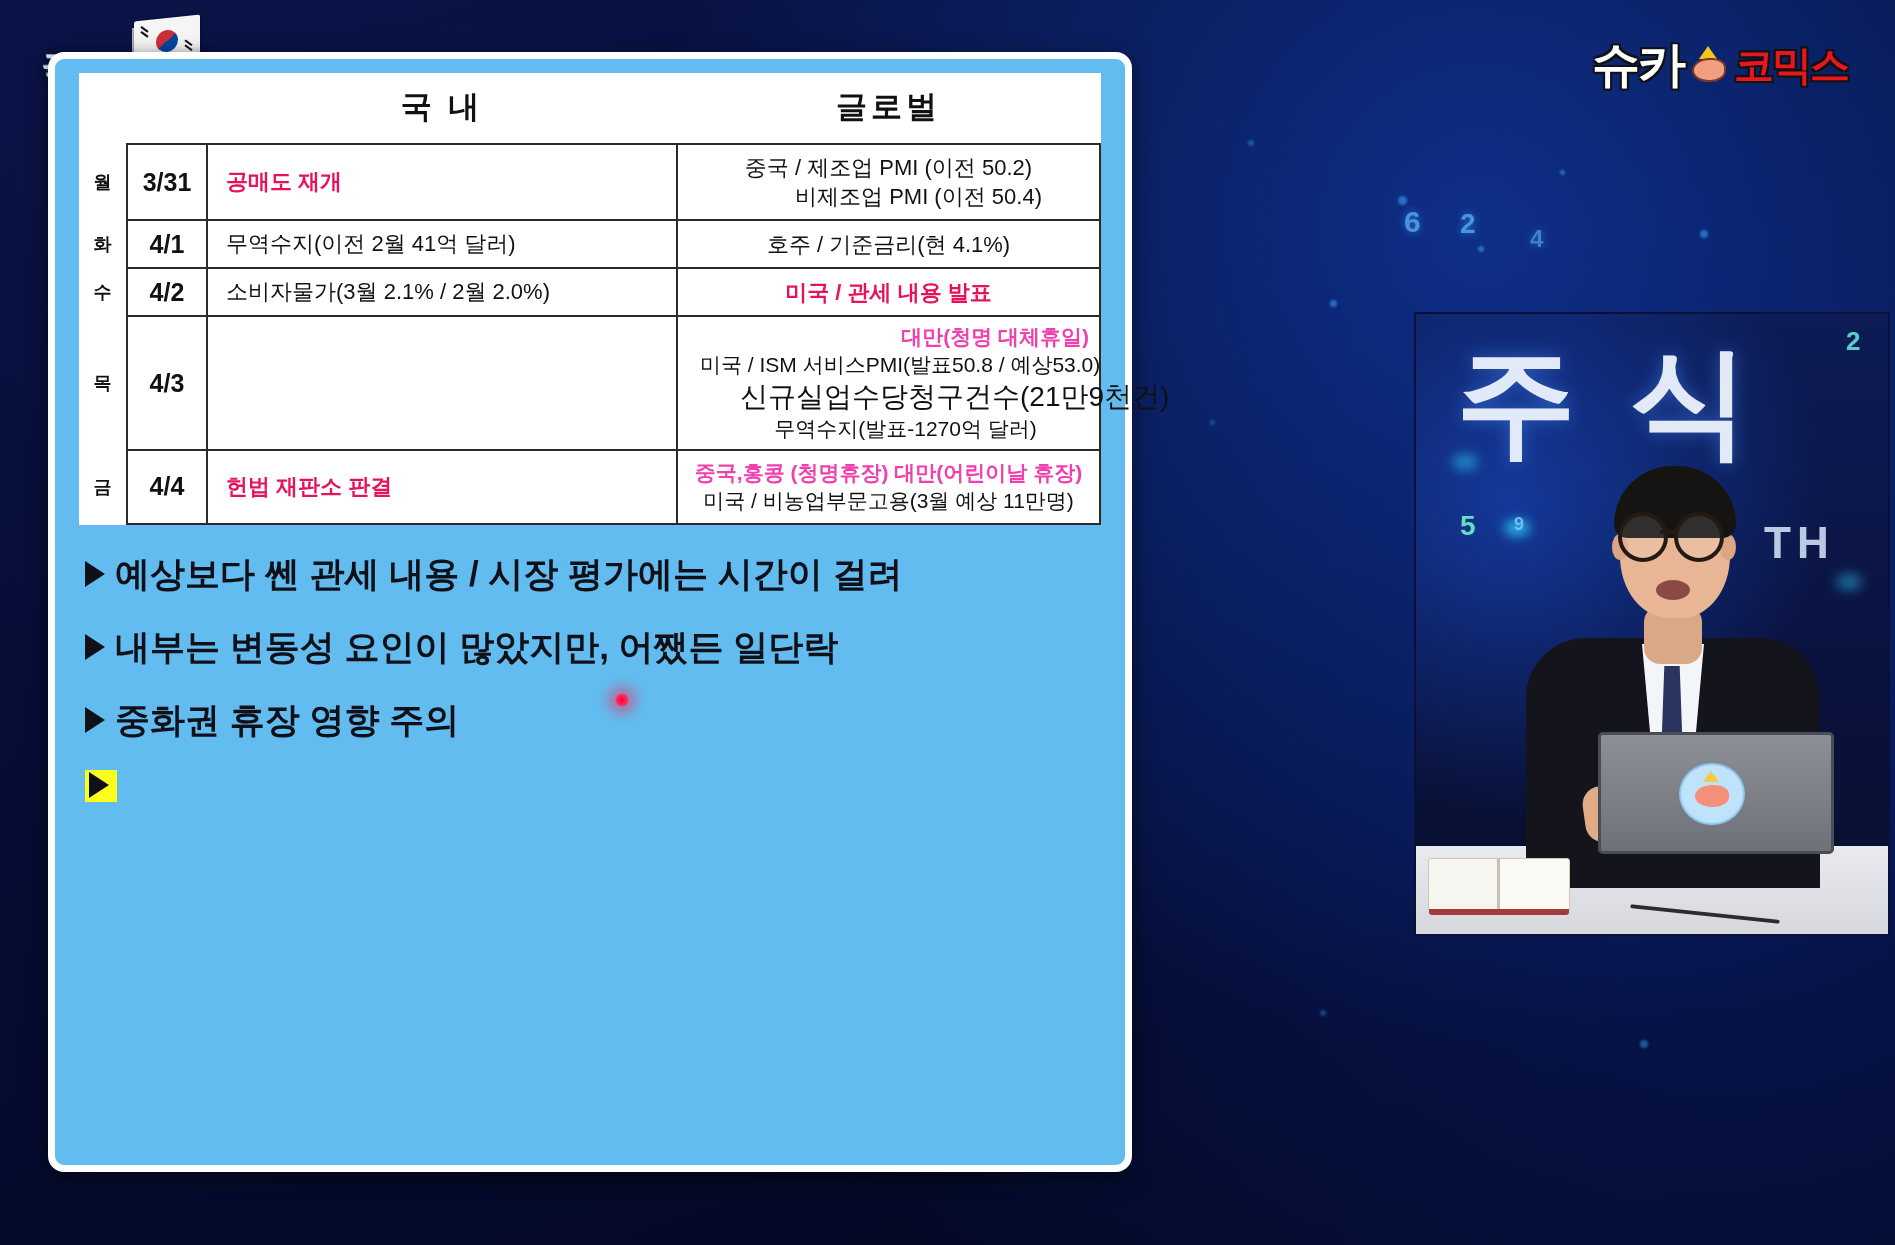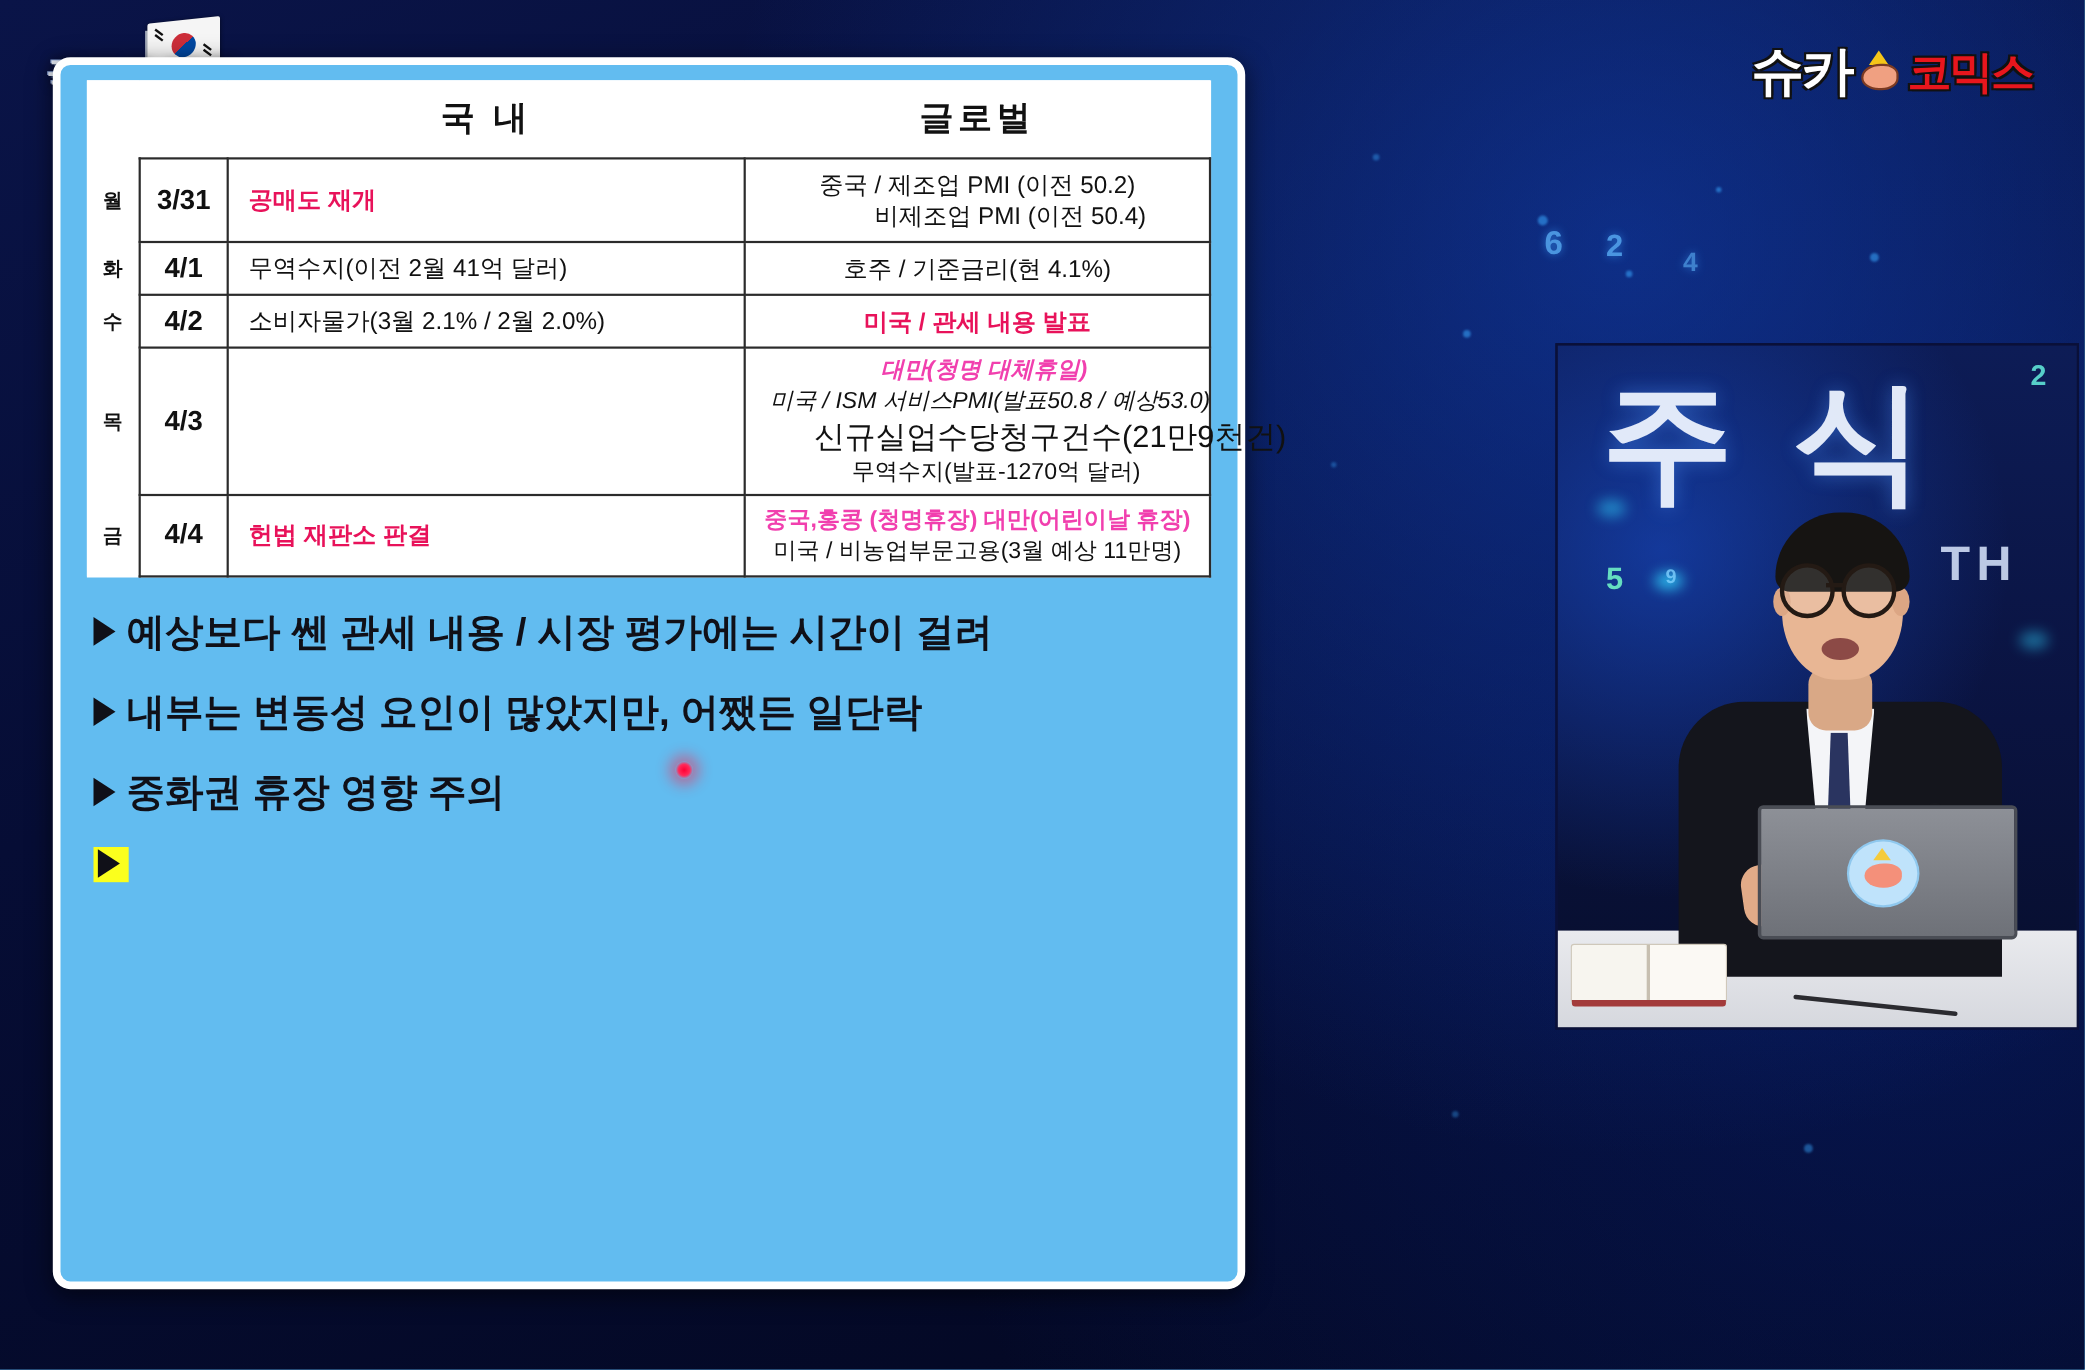--- a/index.html
+++ b/index.html
@@ -71,21 +71,21 @@
   .grid td.date{
     text-align:center;font-size:25px;font-weight:bold;color:#111;
     border-left:2px solid #2b2b2b;border-right:2px solid #2b2b2b;
   }
   .grid td.dom{font-size:22px;color:#111;padding-left:18px;}
   .grid td.glob{font-size:22px;color:#111;text-align:center;line-height:1.32;}
 
   .ln{display:block;white-space:pre;}
   .red{color:#e8125a;font-weight:bold;}
   .pink{color:#f13fae;font-weight:bold;}
-  .lal{text-align:center;font-style:italic;}
+  .lal{text-align:right;}
 
   
   .bullets{margin:26px 14px 0 14px;}
   .bullet{
     display:flex;align-items:center;gap:10px;
     margin-bottom:26px;
     font-size:35px;font-weight:bold;color:#101018;
   }
   .bullet .tri{
     width:0;height:0;border-left:20px solid #101018;
@@ -155,21 +155,21 @@
     position:absolute;inset:0;
     background:
       radial-gradient(circle at 20% 30%, rgba(26,84,220,.55) 0%, rgba(10,20,70,0) 55%),
       linear-gradient(180deg,#0d1c56 0%,#0a1340 55%,#070e2c 100%);
   }
   #video .bigword{
     position:absolute;left:40px;top:8px;font-size:120px;font-weight:bold;color:#eef4ff;
     letter-spacing:10px;opacity:.95;text-shadow:0 0 18px rgba(80,150,255,.5);
   }
   #video .th{
-    position:absolute;left:348px;top:174px;font-size:44px;font-weight:bold;color:#dbe8ff;opacity:.85;letter-spacing:6px;
+    position:absolute;left:348px;top:204px;font-size:44px;font-weight:bold;color:#dbe8ff;opacity:.85;letter-spacing:6px;
   }
   #video .n5{position:absolute;left:44px;top:196px;font-size:28px;font-weight:bold;color:#6ff0c6;opacity:.9;}
   #video .n9{position:absolute;left:98px;top:200px;font-size:18px;font-weight:bold;color:#7fd0ff;opacity:.8;}
   #video .n2{position:absolute;left:430px;top:12px;font-size:26px;font-weight:bold;color:#5fe3d6;opacity:.9;}
   #video .glow{position:absolute;width:26px;height:16px;border-radius:50%;background:#31d6ff;filter:blur(6px);opacity:.8;}
 
   #video .desk{
     position:absolute;left:0;bottom:0;width:100%;height:88px;
     background:linear-gradient(180deg,#e9eaee 0%,#d6d8de 100%);
   }

